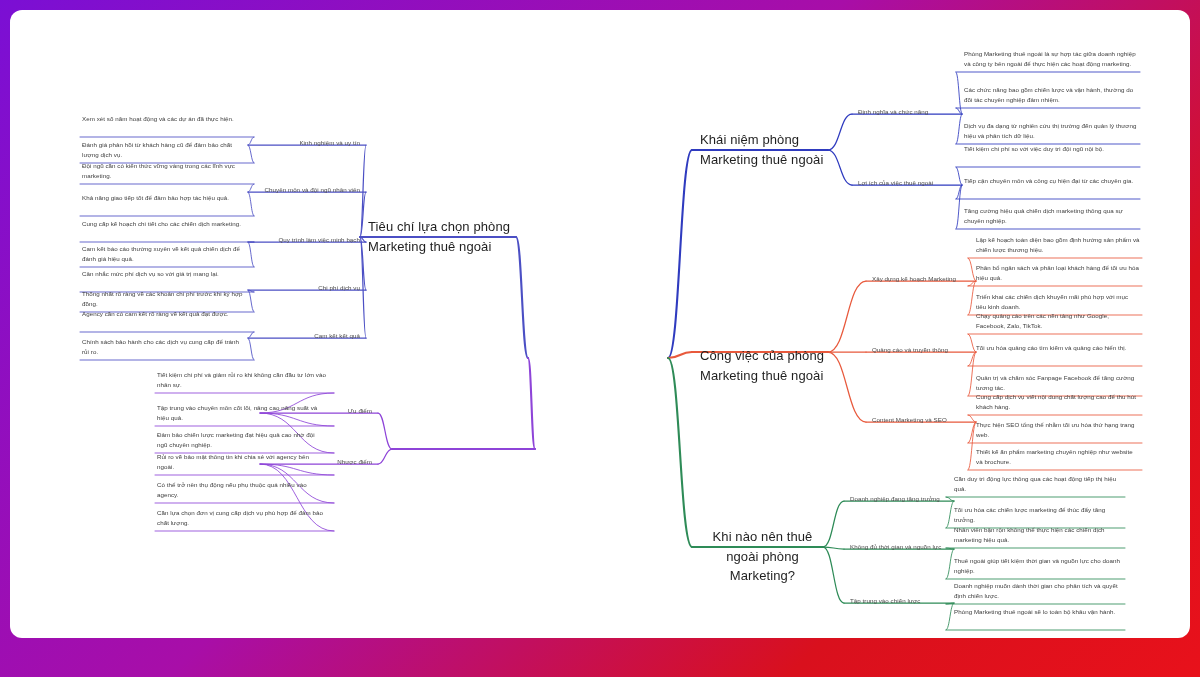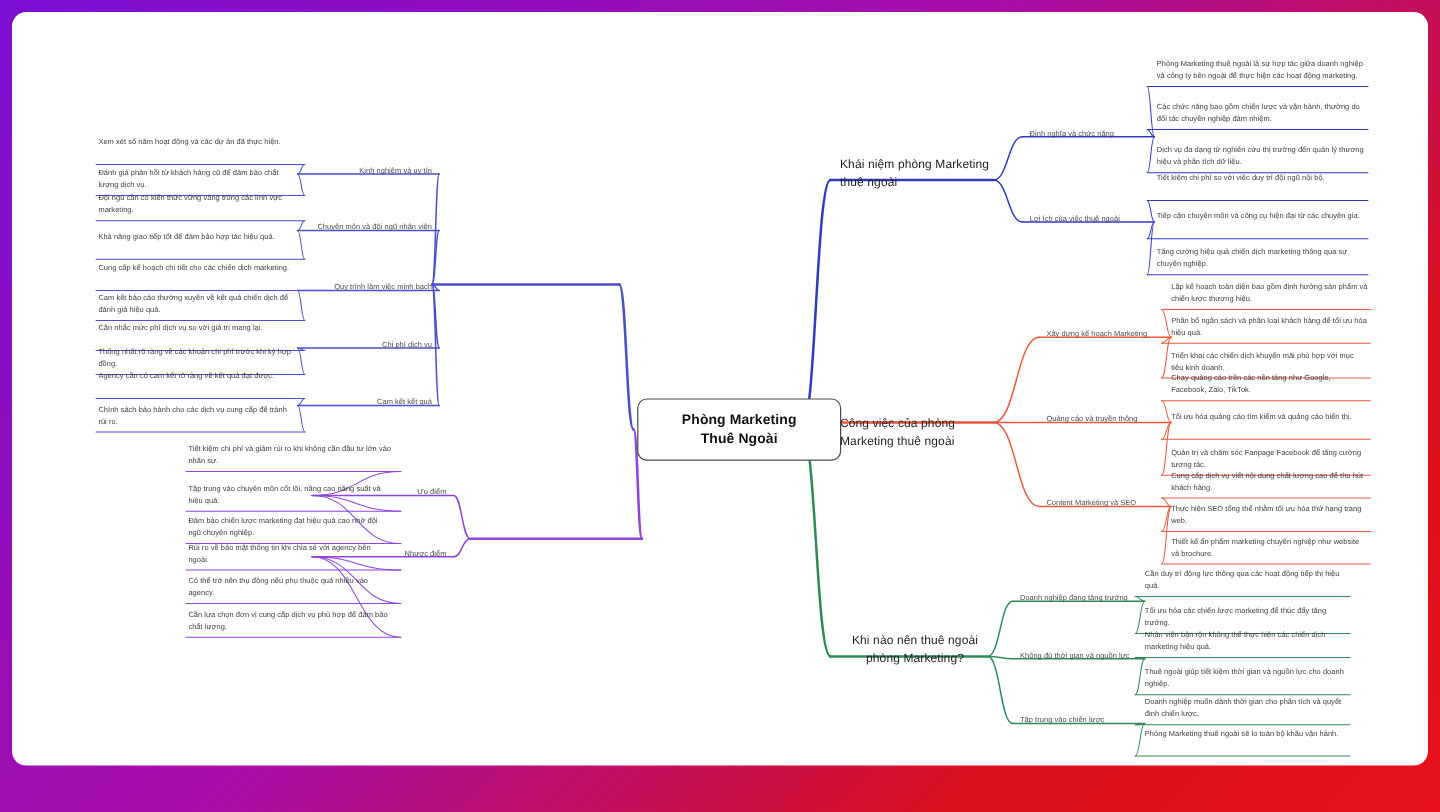--- a/index.html
+++ b/index.html
@@ -29,21 +29,21 @@
   }
   .sub-text {
     position: absolute;
     font-size: 6.2px;
     line-height: 1.5;
     color: #4a4a4a;
     letter-spacing: 0.05px;
   }
   .branch-text {
     position: absolute;
-    font-size: 10px;
+    font-size: 13px;
     line-height: 1.5;
     color: #1f1f1f;
     letter-spacing: 0.1px;
   }
   #root-node {
     position: absolute;
     left: 521px; top: 322px;
     width: 170px; height: 52px;
     border: 1.2px solid #4a4a4a;
     border-radius: 8px;
@@ -181,26 +181,20 @@
         <path d="M 382 439 C 375 439, 375 454, 368 454" fill="none" stroke="#8e44d8" stroke-width="1.25" stroke-linecap="round"></path>
         <path d="M 368 454 H 250" fill="none" stroke="#8e44d8" stroke-width="1.25" stroke-linecap="round"></path>
         <path d="M 250 454 C 287 454, 287 465, 324 465" fill="none" stroke="#8e44d8" stroke-width="0.85" stroke-linecap="round"></path>
         <path d="M 324 465 H 145" fill="none" stroke="#8e44d8" stroke-width="0.85" stroke-linecap="round"></path>
         <path d="M 250 454 C 287 454, 287 493, 324 493" fill="none" stroke="#8e44d8" stroke-width="0.85" stroke-linecap="round"></path>
         <path d="M 324 493 H 145" fill="none" stroke="#8e44d8" stroke-width="0.85" stroke-linecap="round"></path>
         <path d="M 250 454 C 287 454, 287 521, 324 521" fill="none" stroke="#8e44d8" stroke-width="0.85" stroke-linecap="round"></path>
         <path d="M 324 521 H 145" fill="none" stroke="#8e44d8" stroke-width="0.85" stroke-linecap="round"></path>
       </svg>
     <div id="node-layer">
-      <div id="root-node">
-        <div id="root-label">
-          <span>Phòng Marketing</span><br>
-          <span>Thuê Ngoài</span>
-        </div>
-      </div>
     <div class="branch-text" style="left: 690px; top: 120px; width: 130px; text-align: left;">Khái niệm phòng Marketing thuê ngoài</div>
         <div class="sub-text" style="left: 848px; top: 97px; width: 100px; text-align: left;">Định nghĩa và chức năng</div>
         <div class="leaf-text" style="left: 954px; top: 39px; width: 174px; text-align: left;">Phòng Marketing thuê ngoài là sự hợp tác giữa doanh nghiệp và công ty bên ngoài để thực hiện các hoạt động marketing.</div>
         <div class="leaf-text" style="left: 954px; top: 75px; width: 174px; text-align: left;">Các chức năng bao gồm chiến lược và vận hành, thường do đối tác chuyên nghiệp đảm nhiệm.</div>
         <div class="leaf-text" style="left: 954px; top: 111px; width: 174px; text-align: left;">Dịch vụ đa dạng từ nghiên cứu thị trường đến quản lý thương hiệu và phân tích dữ liệu.</div>
         <div class="sub-text" style="left: 848px; top: 168px; width: 100px; text-align: left;">Lợi ích của việc thuê ngoài</div>
         <div class="leaf-text" style="left: 954px; top: 134px; width: 174px; text-align: left;">Tiết kiệm chi phí so với việc duy trì đội ngũ nội bộ.</div>
         <div class="leaf-text" style="left: 954px; top: 166px; width: 174px; text-align: left;">Tiếp cận chuyên môn và công cụ hiện đại từ các chuyên gia.</div>
         <div class="leaf-text" style="left: 954px; top: 196px; width: 174px; text-align: left;">Tăng cường hiệu quả chiến dịch marketing thông qua sự chuyên nghiệp.</div>
         <div class="branch-text" style="left: 690px; top: 336px; width: 130px; text-align: left;">Công việc của phòng Marketing thuê ngoài</div>
@@ -219,20 +213,21 @@
         <div class="branch-text" style="left: 690px; top: 517px; width: 125px; text-align: center;">Khi nào nên thuê ngoài phòng Marketing?</div>
         <div class="sub-text" style="left: 840px; top: 484px; width: 100px; text-align: left;">Doanh nghiệp đang tăng trưởng</div>
         <div class="leaf-text" style="left: 944px; top: 464px; width: 169px; text-align: left;">Cần duy trì động lực thông qua các hoạt động tiếp thị hiệu quả.</div>
         <div class="leaf-text" style="left: 944px; top: 495px; width: 169px; text-align: left;">Tối ưu hóa các chiến lược marketing để thúc đẩy tăng trưởng.</div>
         <div class="sub-text" style="left: 840px; top: 532px; width: 100px; text-align: left;">Không đủ thời gian và nguồn lực</div>
         <div class="leaf-text" style="left: 944px; top: 515px; width: 169px; text-align: left;">Nhân viên bận rộn không thể thực hiện các chiến dịch marketing hiệu quả.</div>
         <div class="leaf-text" style="left: 944px; top: 546px; width: 169px; text-align: left;">Thuê ngoài giúp tiết kiệm thời gian và nguồn lực cho doanh nghiệp.</div>
         <div class="sub-text" style="left: 840px; top: 586px; width: 100px; text-align: left;">Tập trung vào chiến lược</div>
         <div class="leaf-text" style="left: 944px; top: 571px; width: 169px; text-align: left;">Doanh nghiệp muốn dành thời gian cho phân tích và quyết định chiến lược.</div>
         <div class="leaf-text" style="left: 944px; top: 597px; width: 169px; text-align: left;">Phòng Marketing thuê ngoài sẽ lo toàn bộ khâu vận hành.</div>
+        <div class="branch-text" style="left: 358px; top: 207px; width: 158px; text-align: left;">Tiêu chí lựa chọn phòng Marketing thuê ngoài</div>
         <div class="sub-text" style="left: 242px; top: 128px; width: 108px; text-align: right;">Kinh nghiệm và uy tín</div>
         <div class="leaf-text" style="left: 72px; top: 104px; width: 164px; text-align: left;">Xem xét số năm hoạt động và các dự án đã thực hiện.</div>
         <div class="leaf-text" style="left: 72px; top: 130px; width: 164px; text-align: left;">Đánh giá phản hồi từ khách hàng cũ để đảm bảo chất lượng dịch vụ.</div>
         <div class="sub-text" style="left: 242px; top: 175px; width: 108px; text-align: right;">Chuyên môn và đội ngũ nhân viên</div>
         <div class="leaf-text" style="left: 72px; top: 151px; width: 164px; text-align: left;">Đội ngũ cần có kiến thức vững vàng trong các lĩnh vực marketing.</div>
         <div class="leaf-text" style="left: 72px; top: 183px; width: 164px; text-align: left;">Khả năng giao tiếp tốt để đảm bảo hợp tác hiệu quả.</div>
         <div class="sub-text" style="left: 242px; top: 225px; width: 108px; text-align: right;">Quy trình làm việc minh bạch</div>
         <div class="leaf-text" style="left: 72px; top: 209px; width: 164px; text-align: left;">Cung cấp kế hoạch chi tiết cho các chiến dịch marketing.</div>
         <div class="leaf-text" style="left: 72px; top: 234px; width: 164px; text-align: left;">Cam kết báo cáo thường xuyên về kết quả chiến dịch để đánh giá hiệu quả.</div>
         <div class="sub-text" style="left: 242px; top: 273px; width: 108px; text-align: right;">Chi phí dịch vụ</div>

